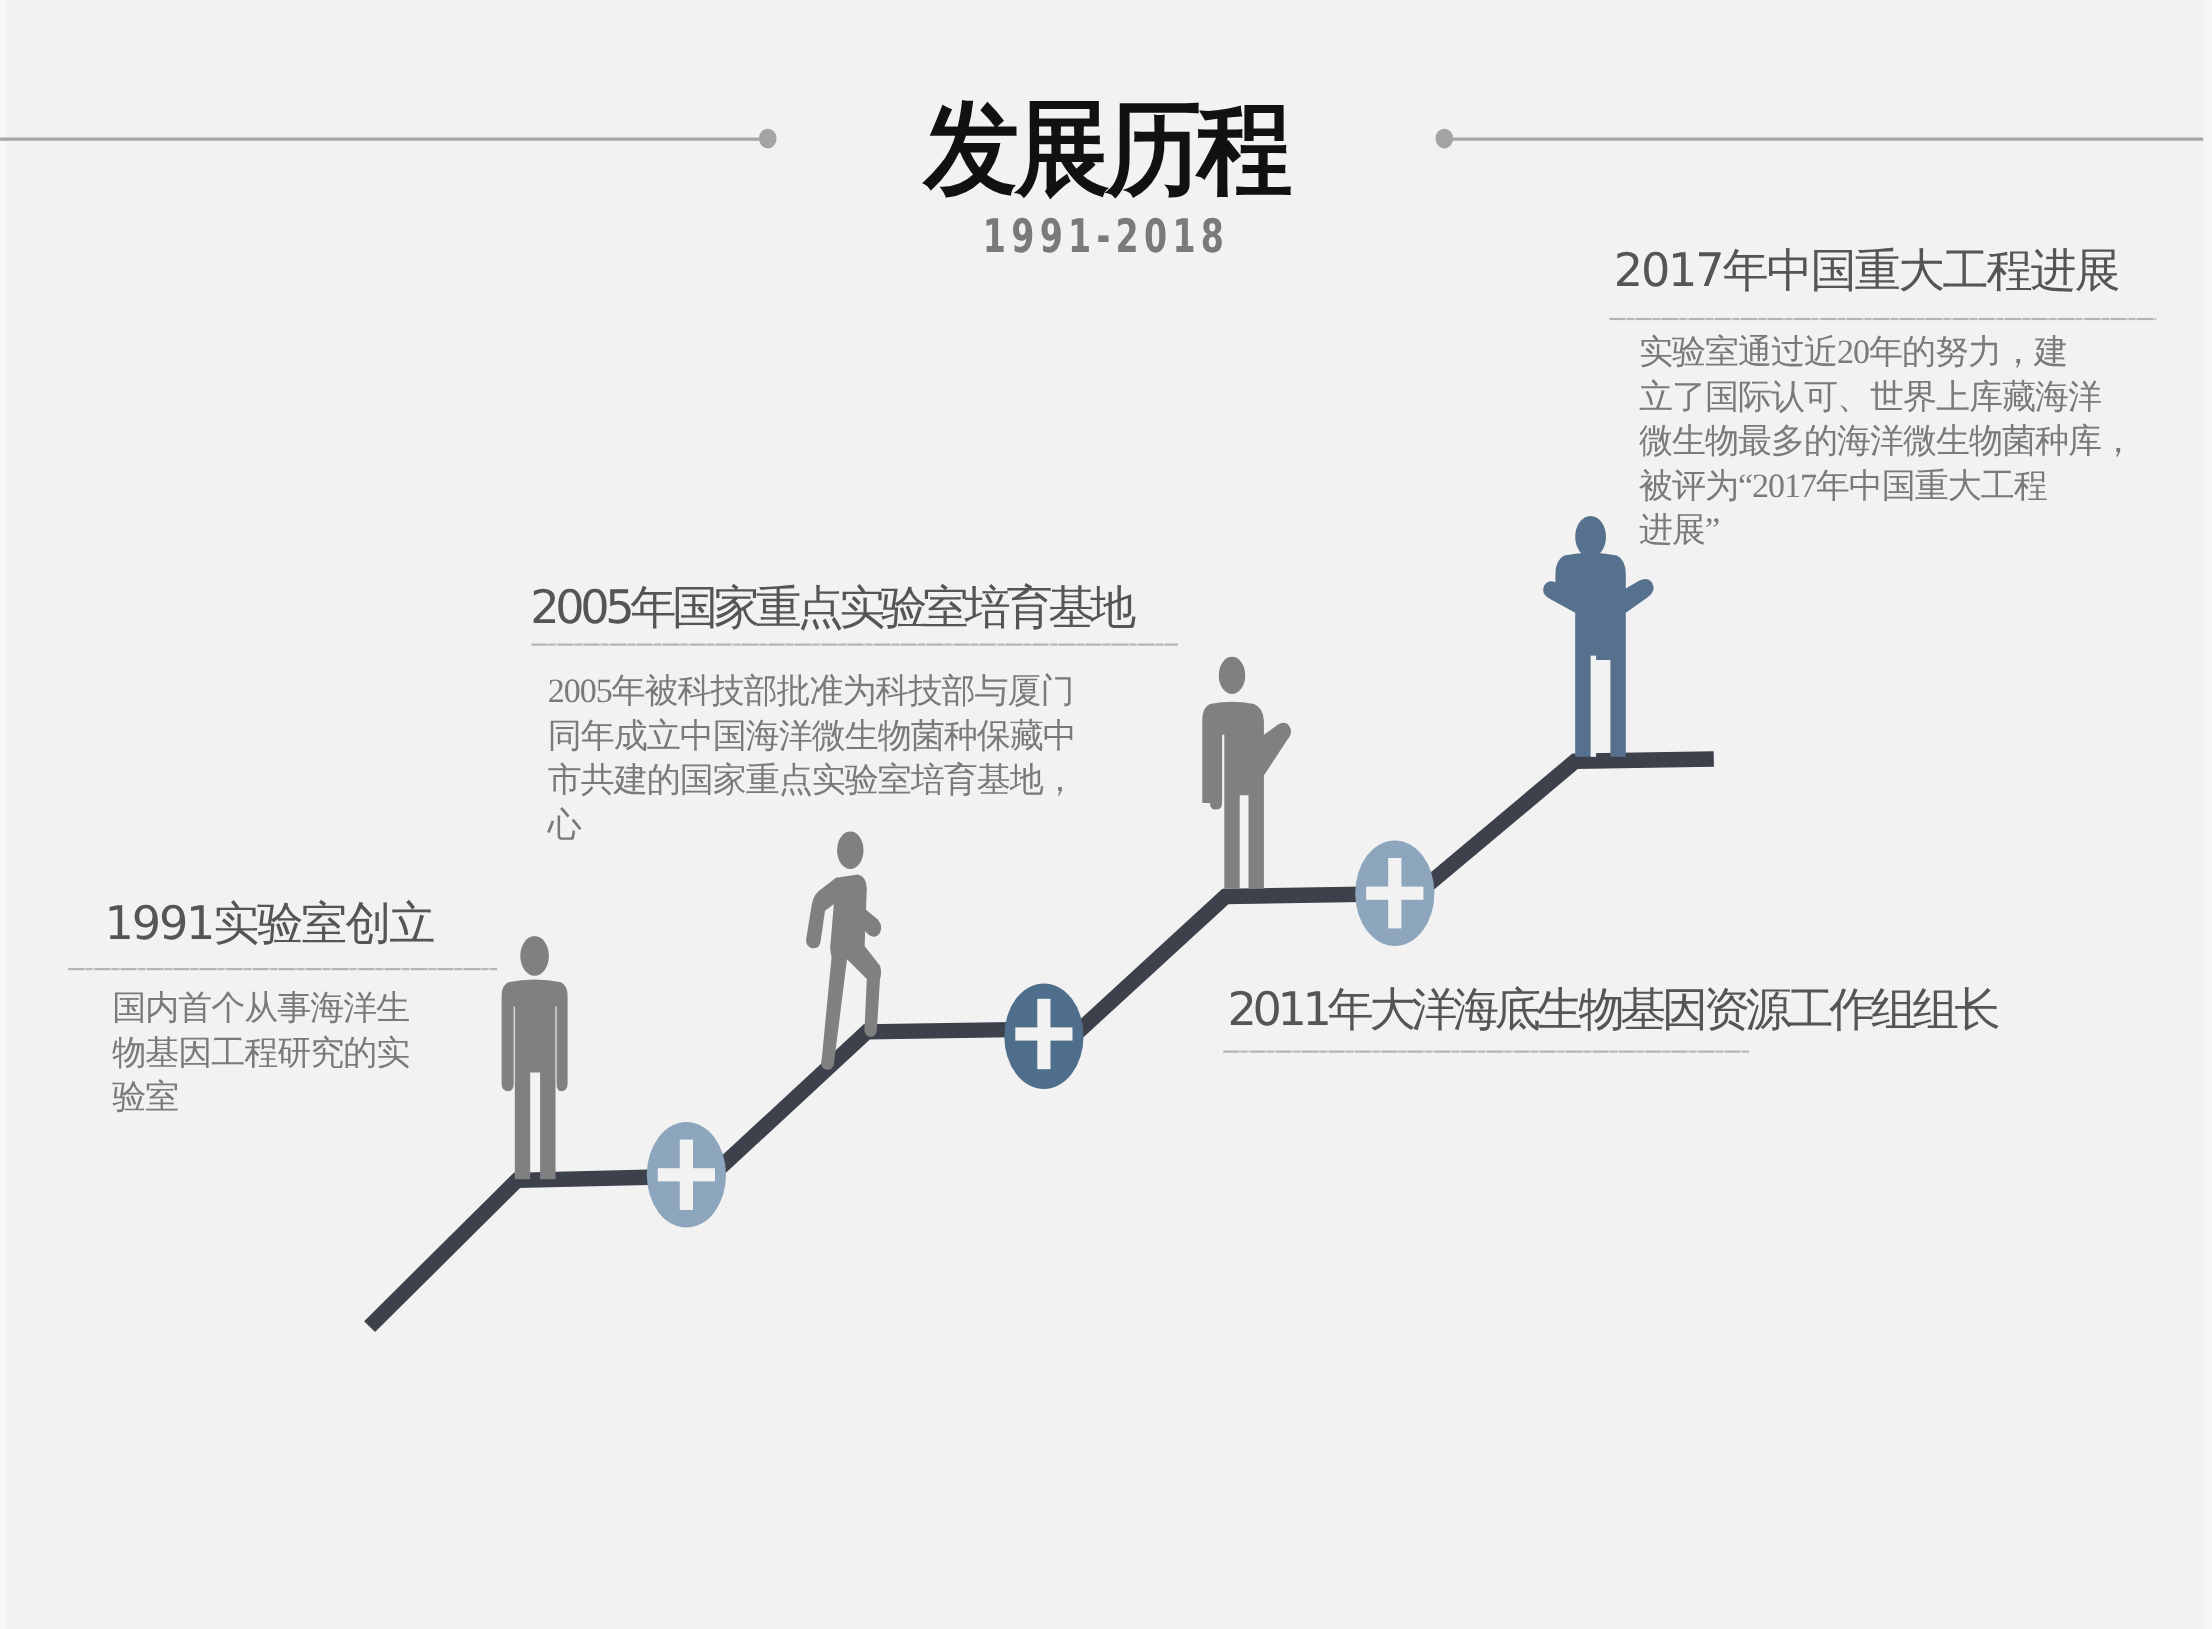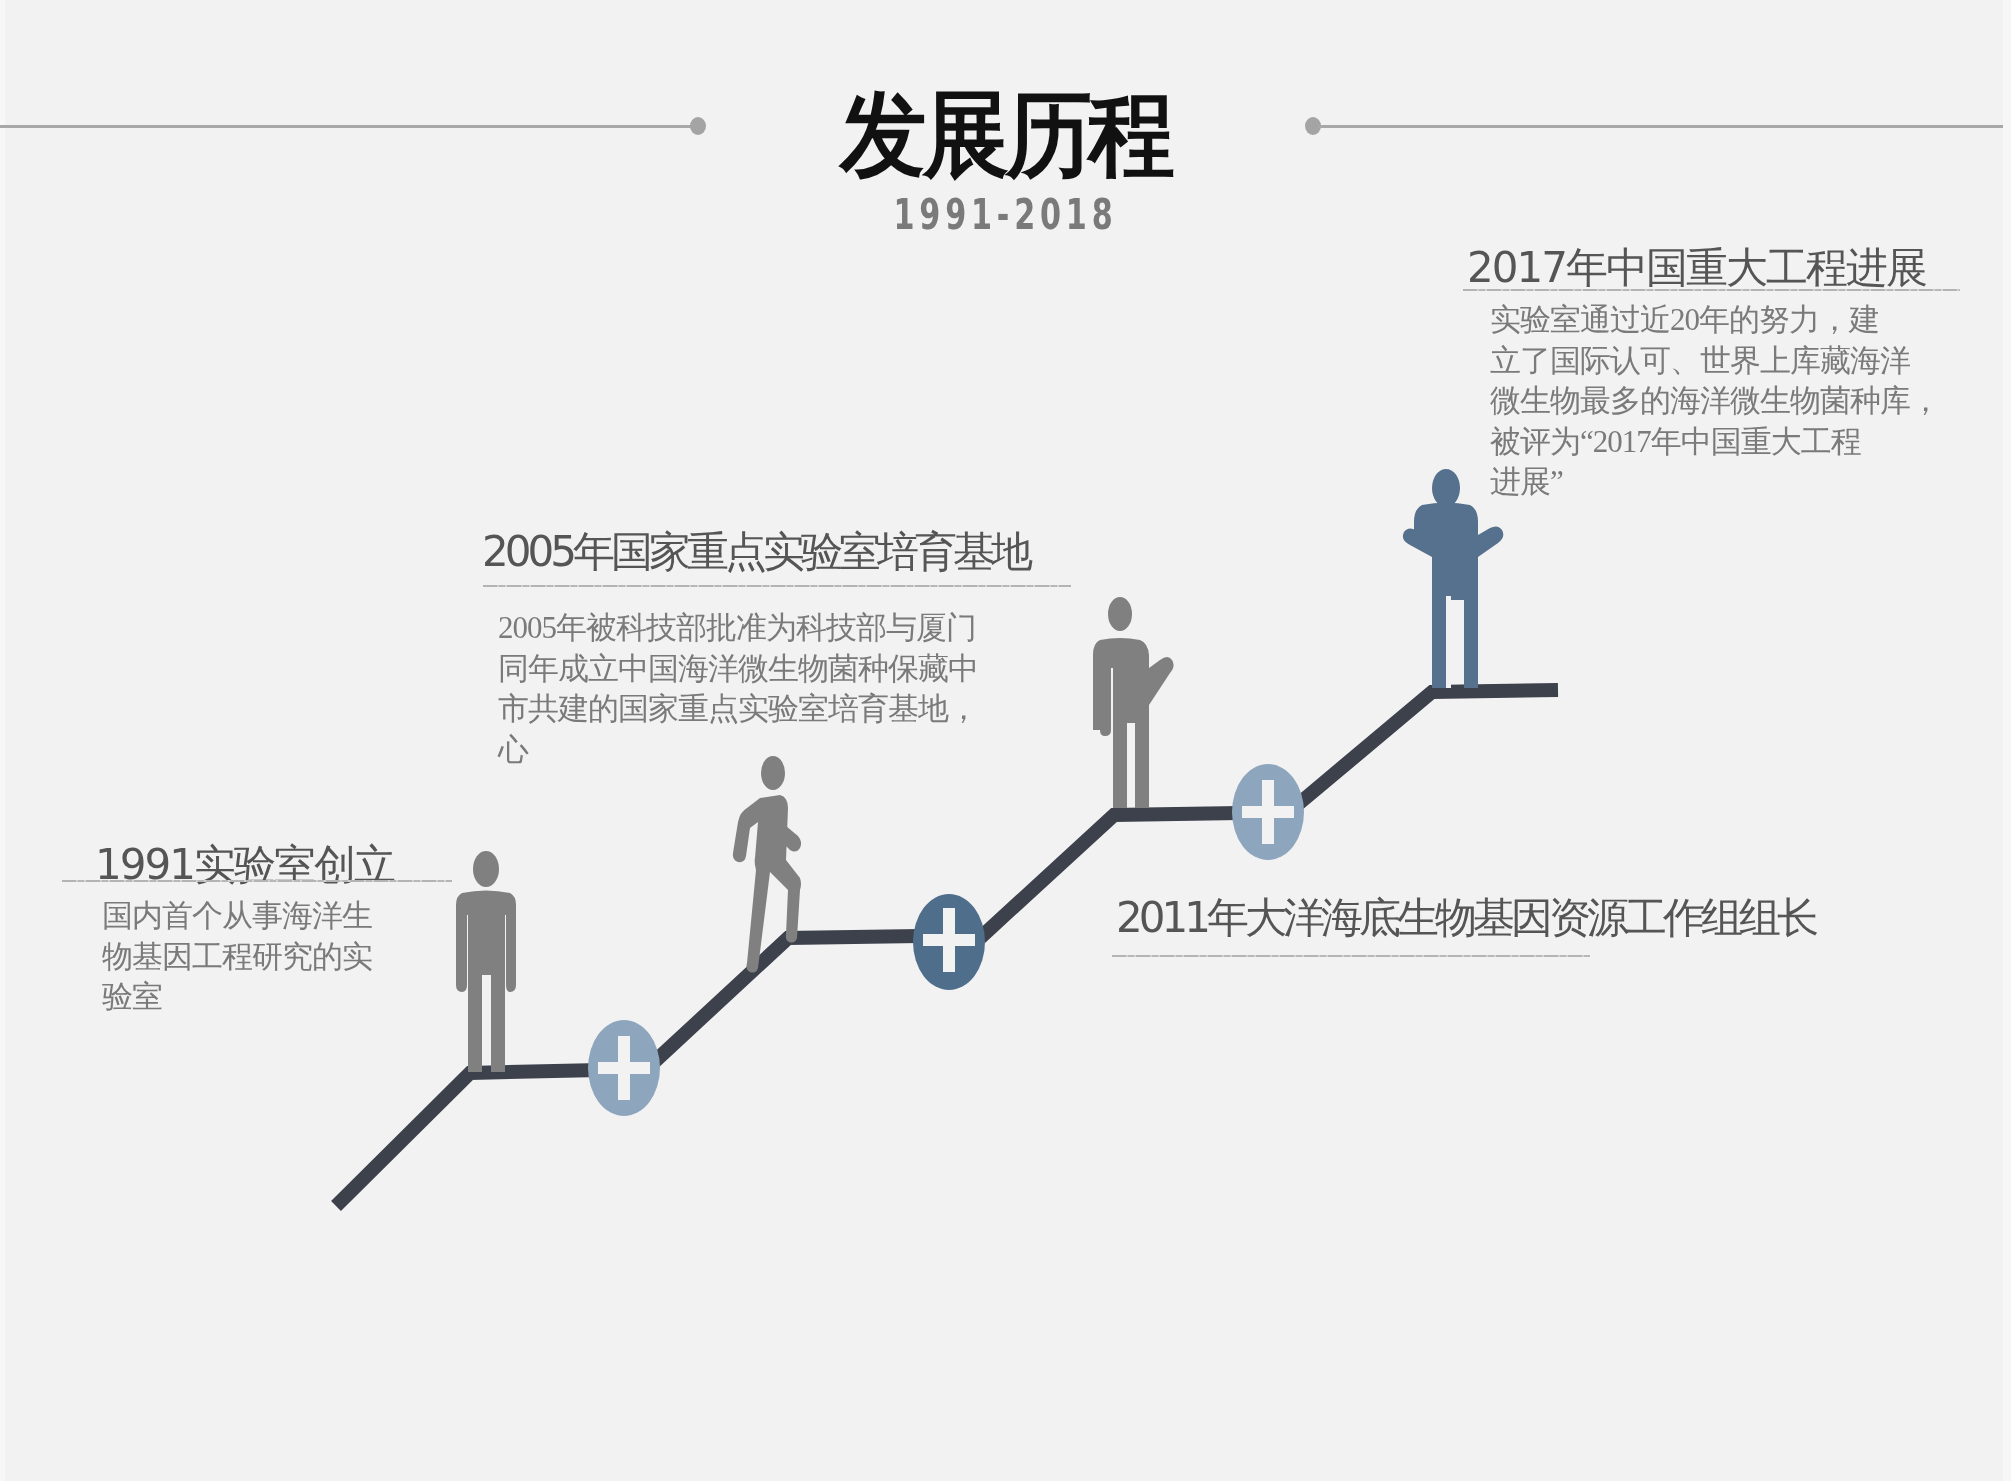--- a/index.html
+++ b/index.html
@@ -96,21 +96,21 @@
     <path d="M1100 640 Q1120 636 1140 640 Q1148 643 1149 655 L1149 668 L1160 660 Q1168 654 1172 660 Q1176 666 1170 673 L1149 705 L1149 808 L1135 808 L1135 723 L1127 723 L1127 808 L1113 808 L1113 668 L1111 668 L1111 730 Q1111 736 1105 736 Q1100 736 1100 730 L1093 730 Q1093 736 1093 730 L1093 655 Q1093 643 1100 640 Z"></path>
   </g>
 
   <g fill="#56718d">
     <ellipse cx="1446" cy="488" rx="14" ry="19"></ellipse>
     <path d="M1422 505 Q1446 500 1470 505 Q1478 509 1478 522 L1478 535 L1490 528 Q1498 524 1502 530 Q1506 537 1498 543 L1478 557 L1478 688 L1464 688 L1464 600 L1451 600 Q1449 594 1448 600 L1448 688 L1432 688 L1432 557 L1410 545 Q1400 540 1404 532 Q1408 526 1416 530 L1414 535 L1414 522 Q1414 509 1422 505 Z"></path>
     <rect x="1446" y="596" width="5" height="92" fill="#f2f2f2"></rect>
   </g>
 </svg>
 
-<div class="heading" style="left:95px; top:812px;margin-top:25px;">1991实验室创立</div>
+<div class="heading" style="left:95px; top:812px;">1991实验室创立</div>
 <div class="sep" style="left:62px; width:390px; top:880px;"></div>
 <div class="body-text" style="left:102px; top:896px;">
   <span>国内首个从事海洋生</span>
   <span>物基因工程研究的实</span>
   <span>验室</span>
 </div>
 
 <div class="heading" style="left:482px; top:524px; letter-spacing:-4px;">2005年国家重点实验室培育基地</div>
 <div class="sep" style="left:483px; width:588px; top:585px;"></div>
 <div class="body-text" style="left:498px; top:608px;">
@@ -118,21 +118,21 @@
   <span>同年成立中国海洋微生物菌种保藏中</span>
   <span>市共建的国家重点实验室培育基地，</span>
   <span>心</span>
 </div>
 
 <div class="heading" style="left:1116px; top:890px; letter-spacing:-4px;">2011年大洋海底生物基因资源工作组组长</div>
 <div class="sep" style="left:1112px; width:478px; top:955px;"></div>
 <div class="body-text" style="left:1138px; top:980px;">
 </div>
 
-<div class="heading" style="left:1467px; top:240px;text-align:right;">2017年中国重大工程进展</div>
+<div class="heading" style="left:1467px; top:218px;text-align:right;">2017年中国重大工程进展</div>
 <div class="sep" style="left:1463px; width:497px; top:289px;"></div>
 <div class="body-text" style="left:1490px; top:300px;">
   <span>实验室通过近20年的努力，建</span>
   <span>立了国际认可、世界上库藏海洋</span>
   <span>微生物最多的海洋微生物菌种库，</span>
   <span>被评为“2017年中国重大工程</span>
   <span>进展”</span>
 </div>
 
 </body></html>

